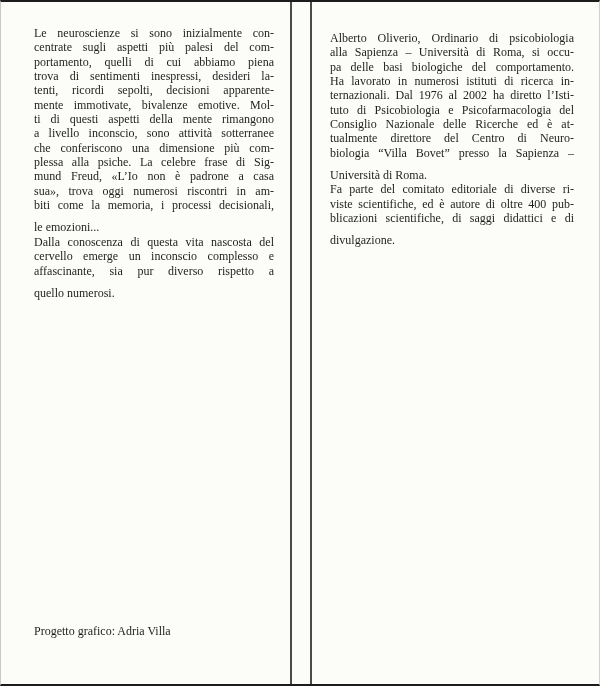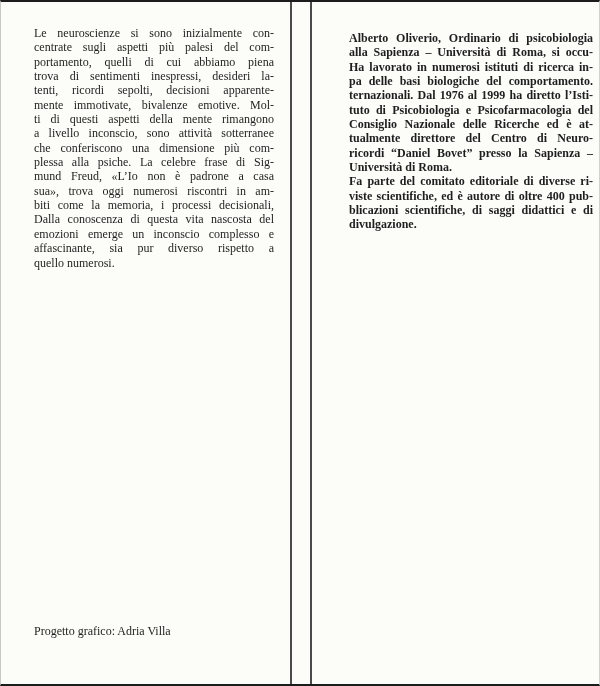--- a/index.html
+++ b/index.html
@@ -25,33 +25,33 @@
     position: absolute;
     font-size: 12px;
     line-height: 14.35px;
   }
   .flap-left {
     left: 33px;
     top: 24px;
     width: 240px;
   }
   .flap-right {
-    left: 348px;
+    left: 329px;
     top: 29px;
     width: 244px;
-    font-weight: bold;
   }
   .para { margin: 0; }
   .tline {
     text-align: justify;
     text-align-last: justify;
     white-space: nowrap;
   }
   .tline.tlast {
     text-align-last: left;
+    margin-top: 8px;
   }
   .fold-line {
     position: absolute;
     top: 0;
     bottom: 0;
     width: 2px;
     background: #4a4a4a;
   }
   .fold-left  { left: 289px; }
   .fold-right { left: 309px; }
@@ -76,47 +76,48 @@
         <div class="tline">trova di sentimenti inespressi, desideri la-</div>
         <div class="tline">tenti, ricordi sepolti, decisioni apparente-</div>
         <div class="tline">mente immotivate, bivalenze emotive. Mol-</div>
         <div class="tline">ti di questi aspetti della mente rimangono</div>
         <div class="tline">a livello inconscio, sono attività sotterranee</div>
         <div class="tline">che conferiscono una dimensione più com-</div>
         <div class="tline">plessa alla psiche. La celebre frase di Sig-</div>
         <div class="tline">mund Freud, «L’Io non è padrone a casa</div>
         <div class="tline">sua», trova oggi numerosi riscontri in am-</div>
         <div class="tline">biti come la memoria, i processi decisionali,</div>
+        <div class="tline tlast">le emozioni...</div>
       </div>
       <div class="para">
         <div class="tline">Dalla conoscenza di questa vita nascosta del</div>
-        <div class="tline">emozioni emerge un inconscio complesso e</div>
+        <div class="tline">cervello emerge un inconscio complesso e</div>
         <div class="tline">affascinante, sia pur diverso rispetto a</div>
         <div class="tline tlast">quello numerosi.</div>
       </div>
     </div>
 
   <div class="credits">
     <div>Progetto grafico: Adria Villa</div>
   </div>
 
   <div class="fold-line fold-left"></div>
   <div class="fold-line fold-right"></div>
 
   <div class="flap flap-right">
       <div class="para">
         <div class="tline">Alberto Oliverio, Ordinario di psicobiologia</div>
         <div class="tline">alla Sapienza – Università di Roma, si occu-</div>
+        <div class="tline">pa delle basi biologiche del comportamento.</div>
         <div class="tline">Ha lavorato in numerosi istituti di ricerca in-</div>
-        <div class="tline">pa delle basi biologiche del comportamento.</div>
-        <div class="tline">ternazionali. Dal 1976 al 1999 ha diretto l’Isti-</div>
+        <div class="tline">ternazionali. Dal 1976 al 2002 ha diretto l’Isti-</div>
         <div class="tline">tuto di Psicobiologia e Psicofarmacologia del</div>
         <div class="tline">Consiglio Nazionale delle Ricerche ed è at-</div>
         <div class="tline">tualmente direttore del Centro di Neuro-</div>
-        <div class="tline">ricordi “Daniel Bovet” presso la Sapienza –</div>
+        <div class="tline">biologia “Villa Bovet” presso la Sapienza –</div>
         <div class="tline tlast">Università di Roma.</div>
       </div>
       <div class="para">
         <div class="tline">Fa parte del comitato editoriale di diverse ri-</div>
         <div class="tline">viste scientifiche, ed è autore di oltre 400 pub-</div>
         <div class="tline">blicazioni scientifiche, di saggi didattici e di</div>
         <div class="tline tlast">divulgazione.</div>
       </div>
     </div>
 

